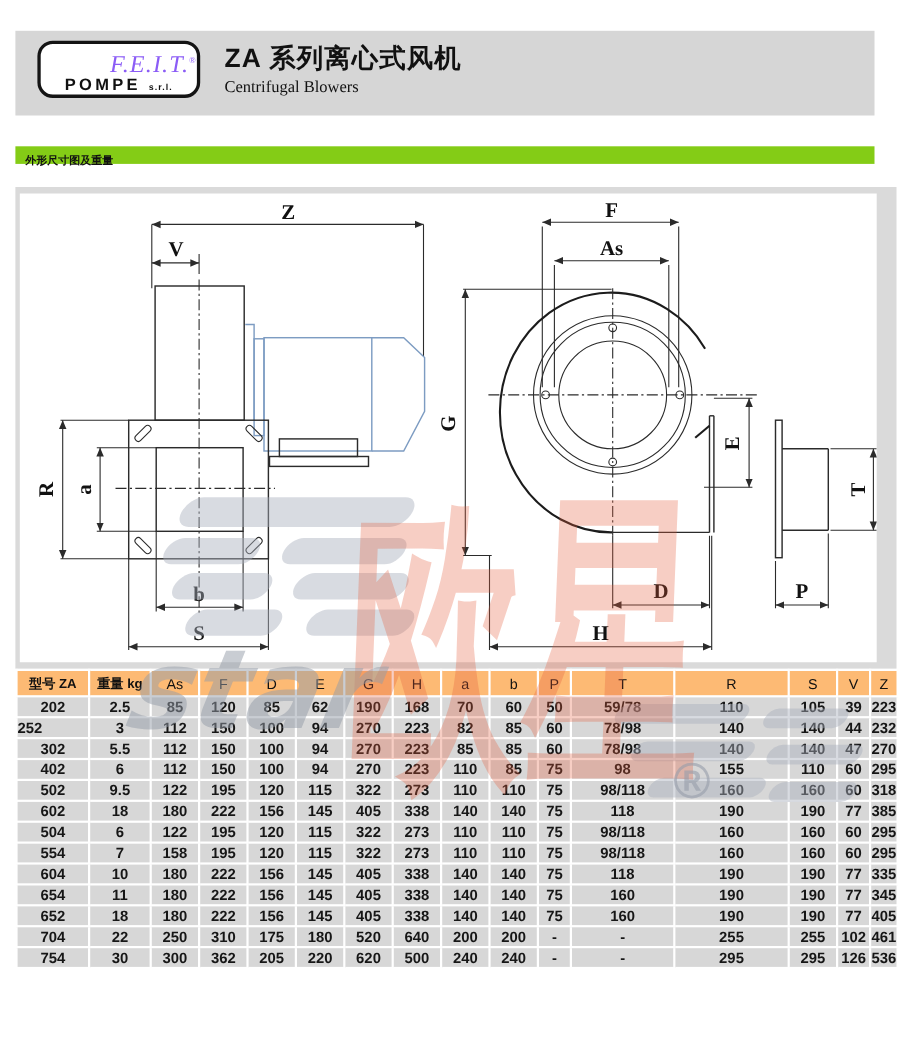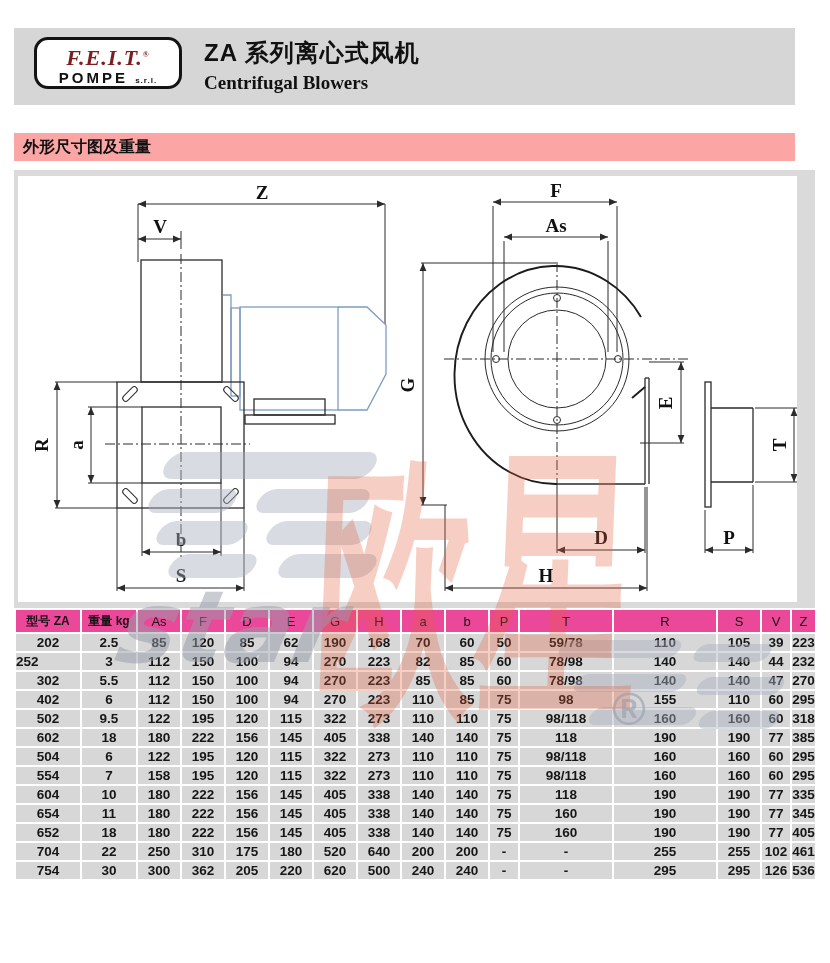--- a/index.html
+++ b/index.html
@@ -4,47 +4,47 @@
 <style>
   html,body{margin:0;padding:0;}
   body{
     width:830px;height:963px;position:relative;overflow:hidden;
     background:#ffffff;font-family:"Liberation Sans",sans-serif;color:#111;
   }
   
   .band{position:absolute;left:14px;top:28px;width:781px;height:77px;background:#d6d6d6;}
   .logo{position:absolute;left:20px;top:9px;width:148px;height:52px;background:#fff;
         border:3px solid #141414;border-radius:14px;text-align:center;box-sizing:border-box;}
-  .logo-brand{font-family:"Liberation Serif",serif;font-weight:bold;font-style:italic;
-              color:#7f1d1d;font-size:22px;letter-spacing:1px;line-height:25px;margin-top:2px;}
+  .logo-brand{font-family:"Liberation Serif",serif;font-weight:normal;font-style:italic;
+              color:#8b5cf6;font-size:22px;letter-spacing:1px;line-height:25px;margin-top:2px;text-align:right;}
   .logo-reg{font-size:8px;vertical-align:super;font-style:normal;}
   .logo-sub{font-weight:bold;color:#111;font-size:15px;letter-spacing:3px;line-height:16px;}
   .logo-suffix{font-size:8px;letter-spacing:1px;font-weight:bold;text-align:right;}
   .titles{position:absolute;left:190px;right:30px;top:9px;}
   .title-cn{font-size:24px;font-weight:bold;letter-spacing:1px;}
-  .title-en{font-family:"Liberation Serif",serif;font-size:19px;font-weight:bold;margin-top:3px;}
+  .title-en{font-family:"Liberation Serif",serif;font-size:15px;font-weight:normal;margin-top:3px;}
   
-  .section-bar{position:absolute;left:14px;top:133px;width:772px;height:28px;background:#fca5a5;
-               line-height:28px;padding-left:9px;font-weight:bold;font-size:16px;}
+  .section-bar{position:absolute;left:14px;top:133px;width:772px;height:16px;background:#84cc16;
+               line-height:28px;padding-left:9px;font-weight:bold;font-size:10px;}
   
   .diagram-box{position:absolute;left:14px;top:170px;width:801px;height:438px;background:#fff;
                border-left:4px solid #dadada;border-top:6px solid #dadada;
                border-right:18px solid #dadada;border-bottom:6px solid #dadada;box-sizing:border-box;}
   .diagram-box svg{display:block;}
   .k{stroke:#2b2b2b;fill:none;stroke-width:1.3px;}
   .kb{stroke:#1c1c1c;fill:none;stroke-width:1.9px;}
   .thin{stroke:#2b2b2b;fill:none;stroke-width:1px;}
   .blue{stroke:#7d9cc2;fill:none;stroke-width:1.3px;}
   .dd{stroke:#2b2b2b;fill:none;stroke-width:1px;stroke-dasharray:10 3 2 3;}
   .dim{stroke:#2b2b2b;stroke-width:1px;fill:none;marker-start:url(#ar);marker-end:url(#ar);}
   text.dl{font-family:"Liberation Serif",serif;font-weight:bold;font-size:19px;fill:#111;
           text-anchor:middle;}
   
   .spec-table{position:absolute;left:14px;top:608px;border-collapse:collapse;table-layout:fixed;width:801px;}
-  .spec-table th{background:#ec4899;border:2px solid #fff;font-weight:normal;font-size:13px;
+  .spec-table th{background:#fdba74;border:2px solid #fff;font-weight:normal;font-size:13px;
                  height:22px;padding:0;text-align:center;}
   .spec-table th.cjk{font-size:12px;font-weight:bold;}
   .spec-table td{background:#d7d7d7;border:2px solid #fff;text-align:center;font-size:13.5px;
                  font-weight:bold;height:17px;padding:0;color:#161616;}
   .spec-table td.left{text-align:left;}
   
   .watermark{position:absolute;left:0;top:0;width:830px;height:963px;pointer-events:none;z-index:50;}
   .wm-cjk{position:absolute;left:322px;top:446px;font-size:256px;line-height:1;font-weight:bold;
           white-space:nowrap;color:rgba(230,92,58,0.30);
           transform:scale(0.63,1.10) skewX(-4deg);transform-origin:0 0;

